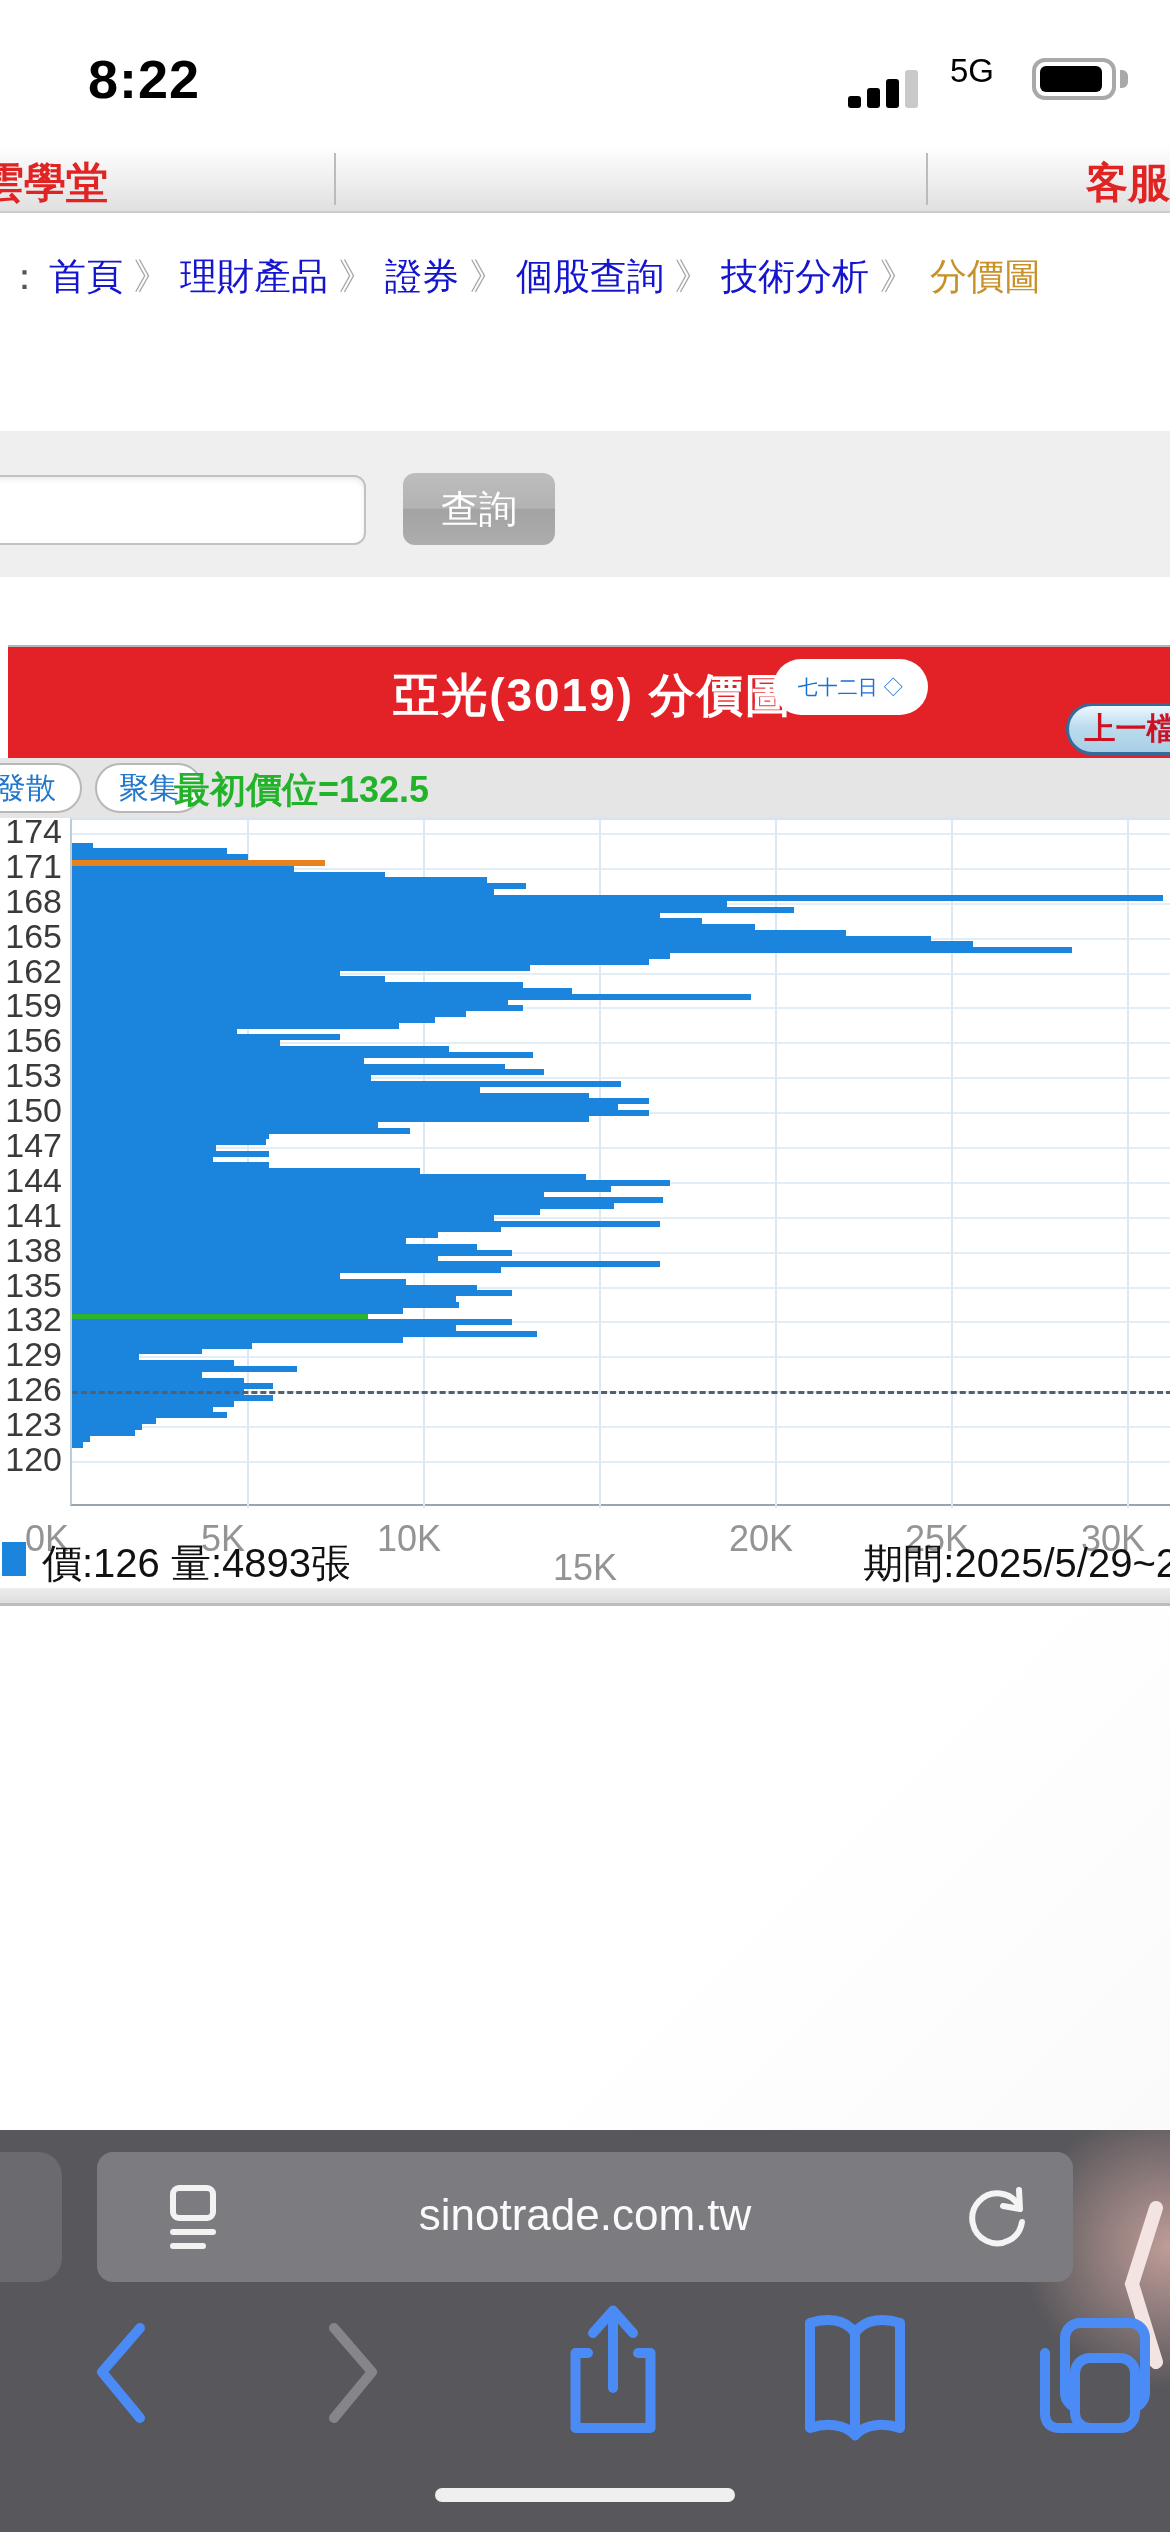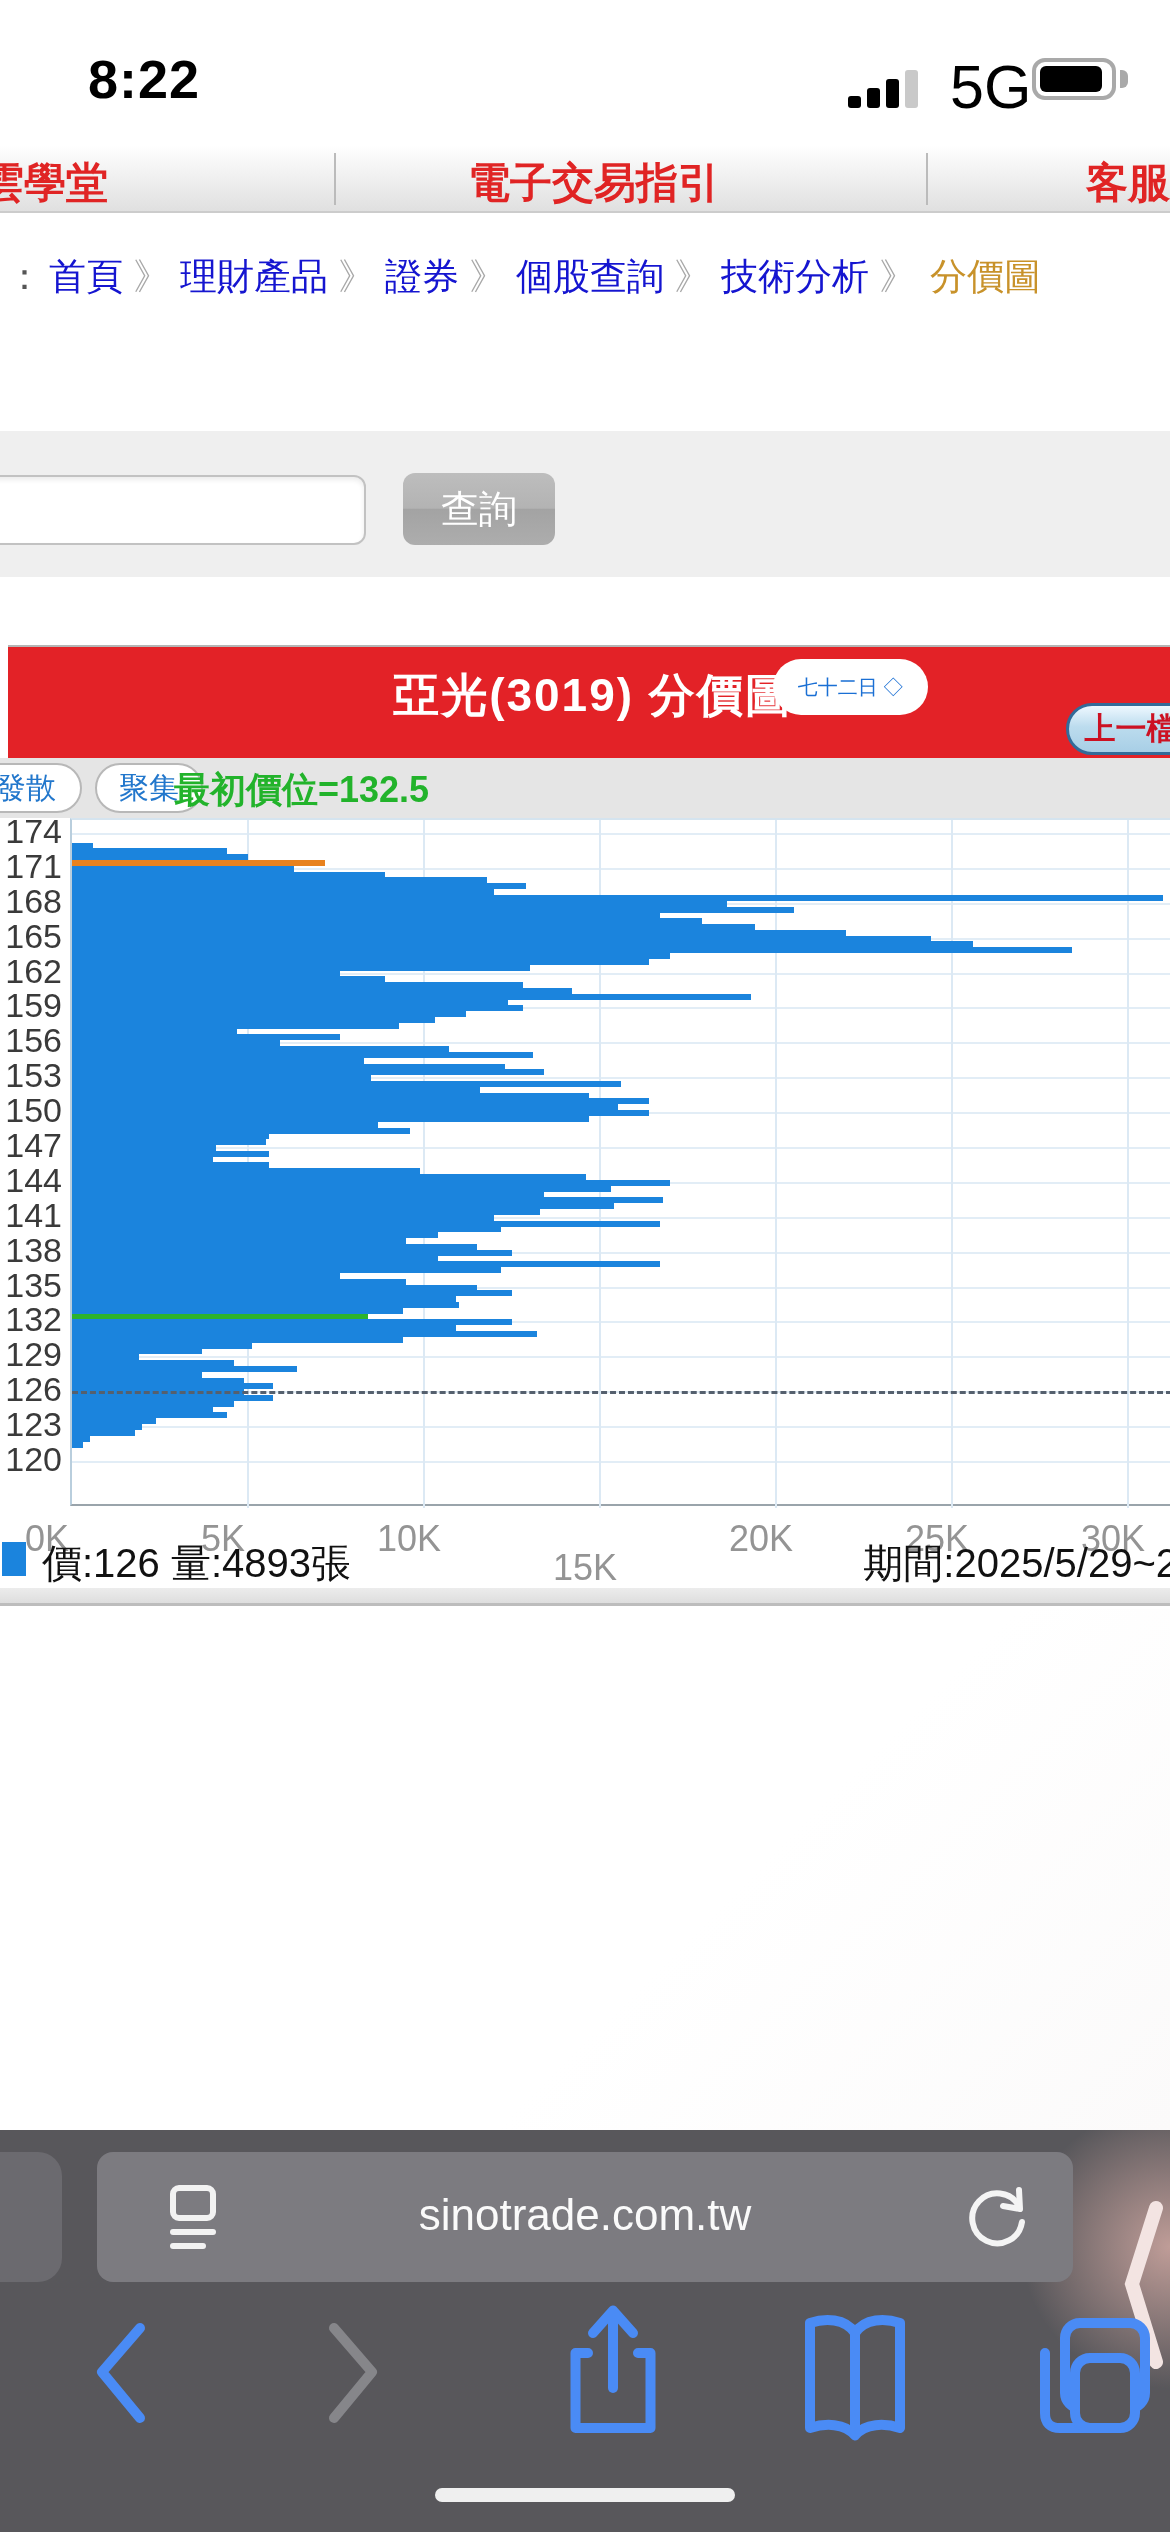--- a/index.html
+++ b/index.html
@@ -6,21 +6,21 @@
   *{box-sizing:border-box;font-family:"Liberation Sans",sans-serif;}
   #screen{position:relative;width:1170px;height:2532px;background:#fff;overflow:hidden;margin:0 auto;}
   .abs{position:absolute;}
 
   
   #statusbar{left:0;top:0;width:1170px;height:145px;background:#fff;}
   #time{left:88px;top:48px;font-size:54px;font-weight:700;color:#000;letter-spacing:1px;}
   #signal{left:848px;top:70px;width:84px;height:38px;}
   #signal i{position:absolute;bottom:0;width:13px;background:#000;border-radius:3px;}
   #signal i.off{background:#c9c9c9;}
-  #net{left:950px;top:52px;font-size:61px;color:#000;}
+  #net{left:950px;top:52px;font-size:33px;color:#000;}
   #battery{left:1032px;top:58px;width:84px;height:42px;border:4px solid #a9a9a9;border-radius:13px;}
   #battery .fill{position:absolute;left:4px;top:4px;width:62px;height:26px;background:#000;border-radius:6px;}
 
   
   #topnav{left:0;top:145px;width:1170px;height:68px;background:linear-gradient(#ffffff,#e0e0e0);border-bottom:2px solid #cccccc;}
   .nav-item{position:absolute;top:10px;font-size:42px;font-weight:700;color:#e02424;white-space:nowrap;}
   #topnav .div{position:absolute;top:8px;width:2px;height:52px;background:#bbb;}
 
   
   #breadcrumb{left:6px;top:252px;width:1250px;height:50px;font-size:37px;white-space:nowrap;}
@@ -88,21 +88,20 @@
     </div>
     <div class="abs" id="net">5G</div>
     <div class="abs" id="battery">
         <span class="fill"></span>
       </div>
     <div class="abs nub" style="left:1120px;top:70px;width:8px;height:18px;background:#a9a9a9;border-radius:0 6px 6px 0;"></div>
   </div>
 
   <div class="abs" id="topnav">
     <span class="nav-item" style="left:-18px">雲學堂</span>
-    <span class="nav-item" style="left:468px">電子交易指引</span>
     <span class="nav-item" style="left:1086px">客服</span>
     <span class="div" style="left:334px"></span>
     <span class="div" style="left:926px"></span>
   </div>
 
   <div class="abs" id="breadcrumb"><span class="pre">：</span><a class="" href="#">首頁</a><span class="sep">》</span><a class="" href="#">理財產品</a><span class="sep">》</span><a class="" href="#">證券</a><span class="sep">》</span><a class="" href="#">個股查詢</a><span class="sep">》</span><a class="" href="#">技術分析</a><span class="sep">》</span><span class="cur">分價圖</span></div>
 
   <div class="abs" id="queryband">
     <input class="abs" id="stockinput" type="text" value="" style="">
     <button class="abs" id="querybtn">查詢</button>

